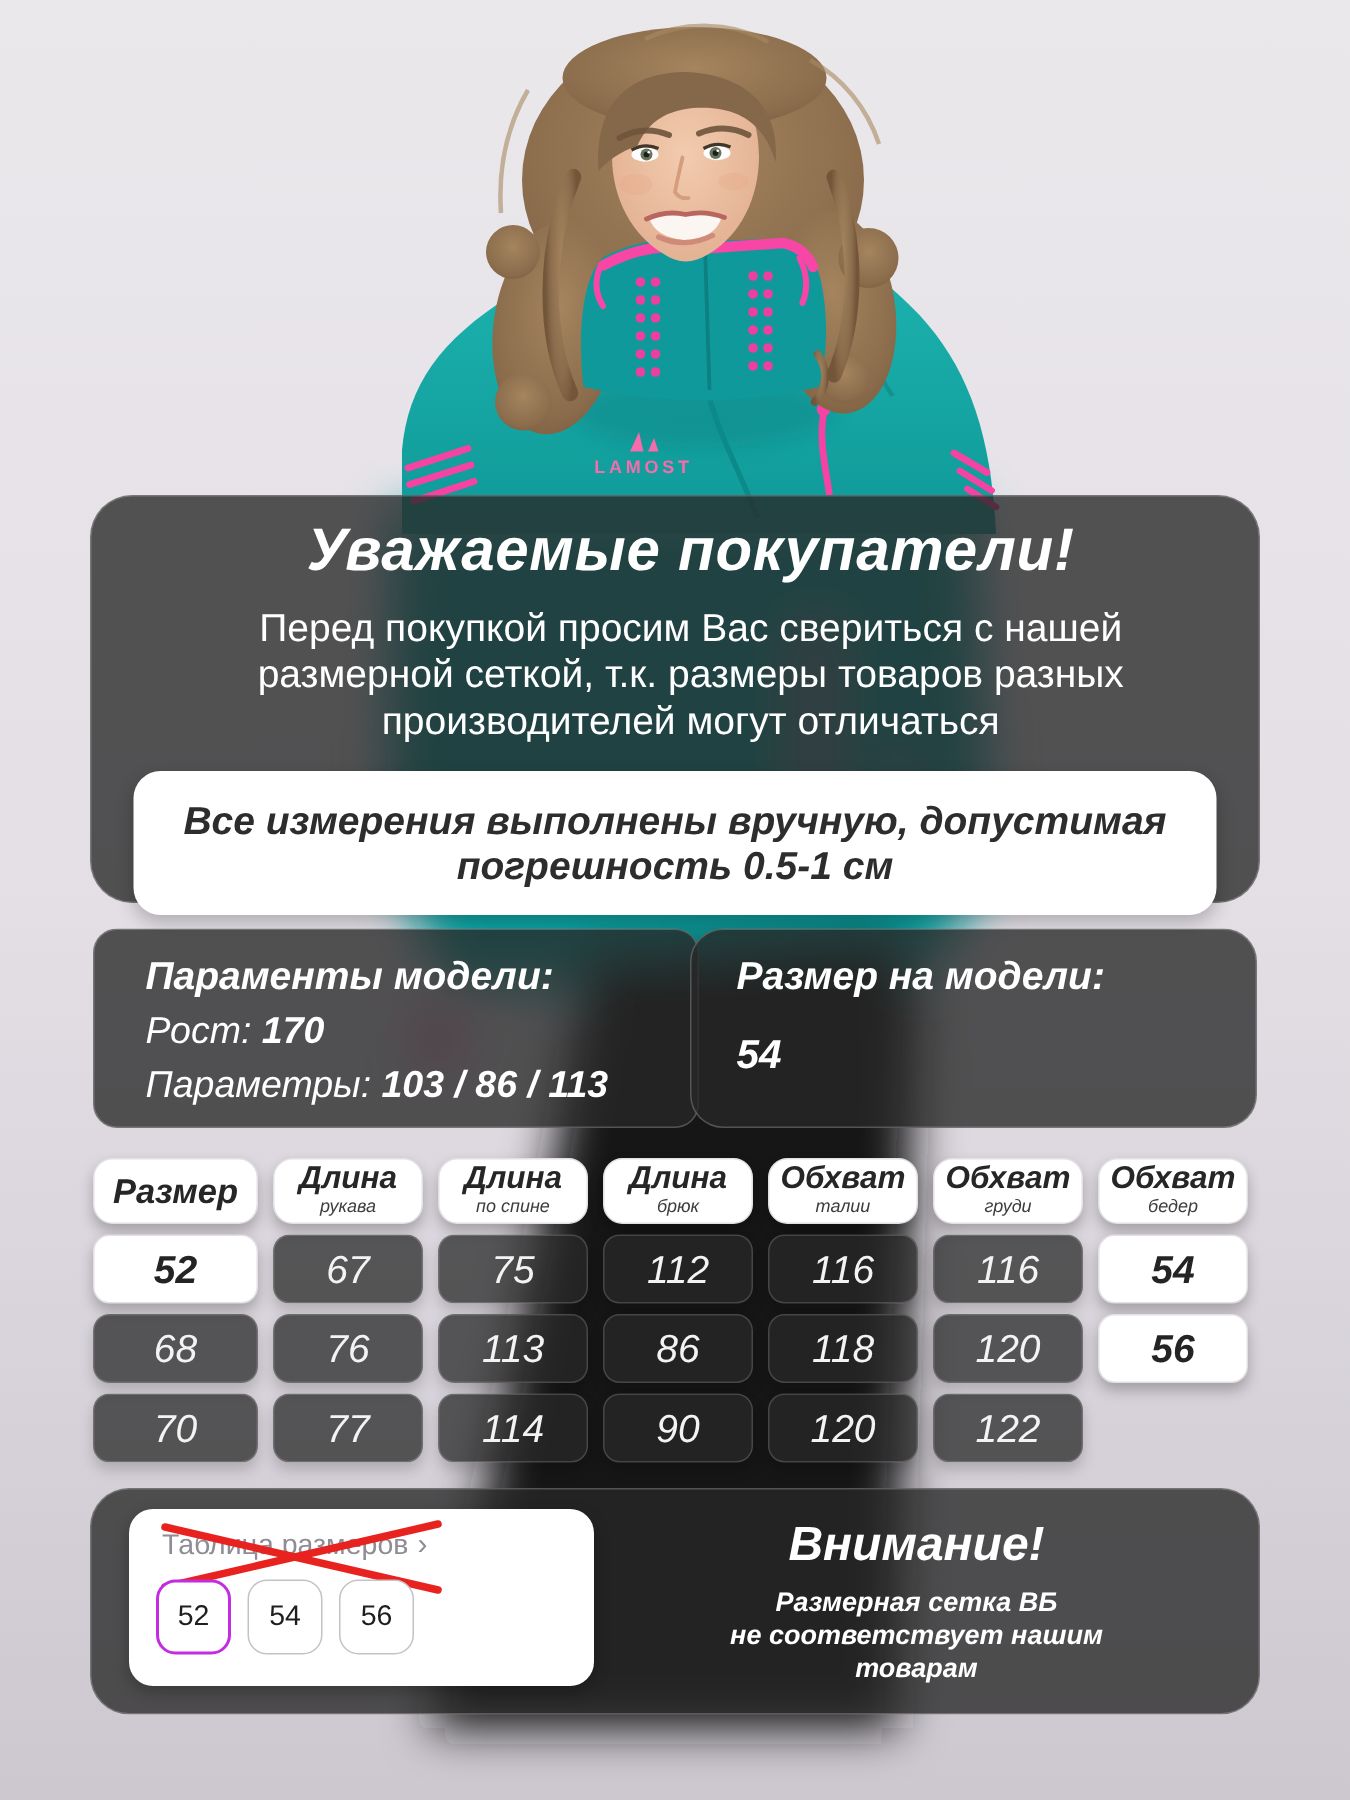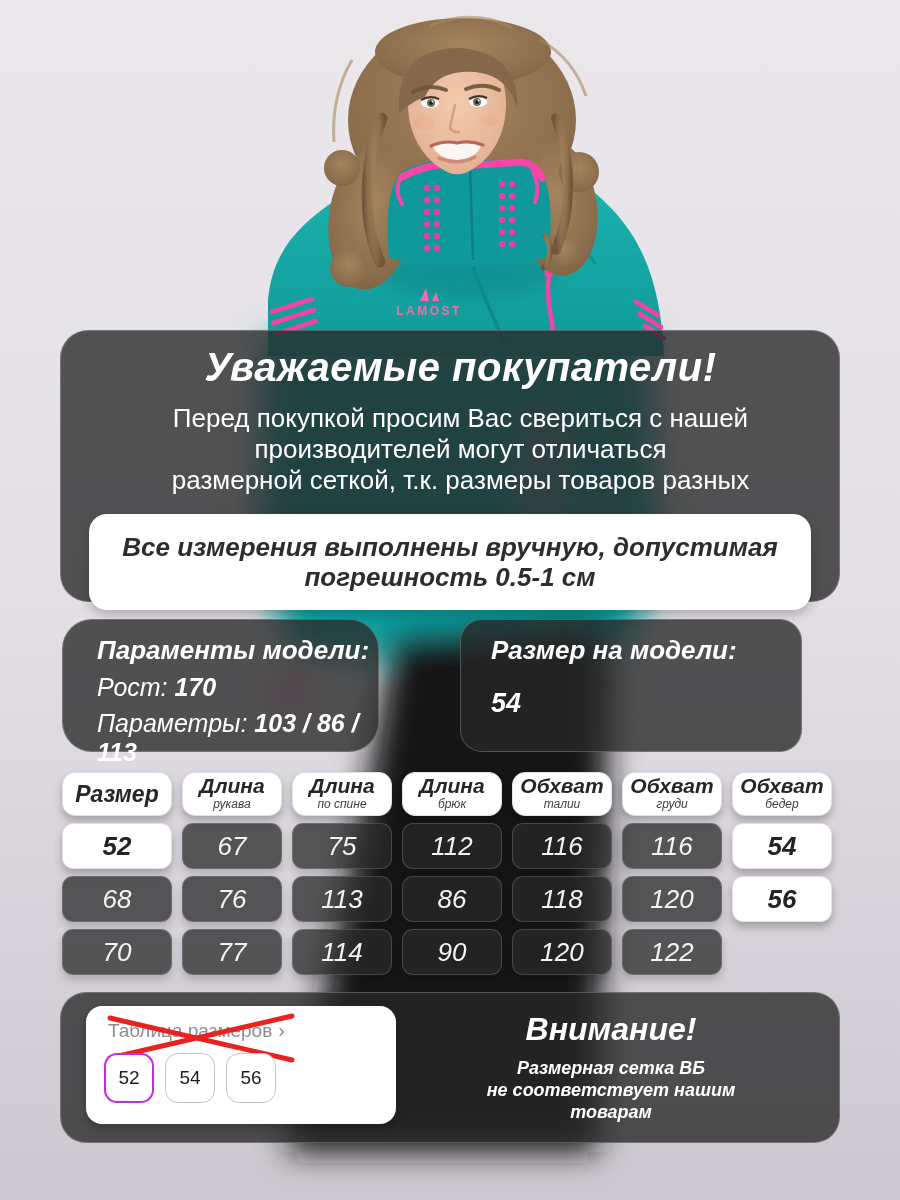--- a/index.html
+++ b/index.html
@@ -23,22 +23,22 @@
   .notice-body{
     margin-top:13px;text-align:center;font-size:26px;line-height:31px;
   }
   .white-note{
     position:absolute;left:28px;right:28px;top:183px;height:96px;background:#ffffff;
     border-radius:18px;color:#2d2d2d;font-weight:bold;font-style:italic;font-size:26px;
     line-height:30px;text-align:center;display:flex;flex-direction:column;
     justify-content:center;box-shadow:0 5px 12px rgba(0,0,0,0.22);
   }
   
-  #param-left{left:62px;top:619px;width:317px;height:133px;border-radius:30px;padding:15px 0 0 34px;}
-  #param-right{left:460px;top:619px;width:342px;height:133px;border-radius:22px;padding:15px 0 0 30px;}
+  #param-left{left:62px;top:619px;width:404px;height:133px;border-radius:16px;padding:15px 0 0 34px;}
+  #param-right{left:460px;top:619px;width:378px;height:133px;border-radius:22px;padding:15px 0 0 30px;}
   .param-title{font-size:26px;font-weight:bold;font-style:italic;}
   .param-line{font-style:italic;font-size:25px;margin-top:7px;}
   .param-line:first-of-type{margin-top:16px;}
   .param-line b{font-weight:bold;}
   .param-size-value{font-size:27px;font-weight:bold;font-style:italic;margin-top:22px;}
   
   #size-table{
     position:absolute;left:62px;top:772px;width:770px;display:grid;
     grid-template-columns:110px repeat(6,100px);column-gap:10px;row-gap:7px;
   }
@@ -232,22 +232,22 @@
       <path d="M 382,118 C 362,168 363,224 380,262" stroke-width="11"></path>
       <path d="M 556,118 C 573,164 571,214 556,250" stroke-width="10"></path>
       <path d="M 545,236 C 553,248 551,260 543,268" stroke-width="5"></path>
     </g>
   </svg>
 
   <div class="panel" id="notice">
     <div class="notice-title">Уважаемые покупатели!</div>
     <div class="notice-body">
       <div>Перед покупкой просим Вас свериться с нашей</div>
+      <div>размерной сеткой, т.к. размеры товаров разных</div>
       <div>производителей могут отличаться</div>
-      <div>размерной сеткой, т.к. размеры товаров разных</div>
     </div>
     <div class="white-note">
       <div>Все измерения выполнены вручную, допустимая</div>
       <div>погрешность 0.5-1 см</div>
     </div>
   </div>
 
   <div class="panel" id="param-left">
     <div class="param-title">Параменты модели:</div>
     <div class="param-line">

